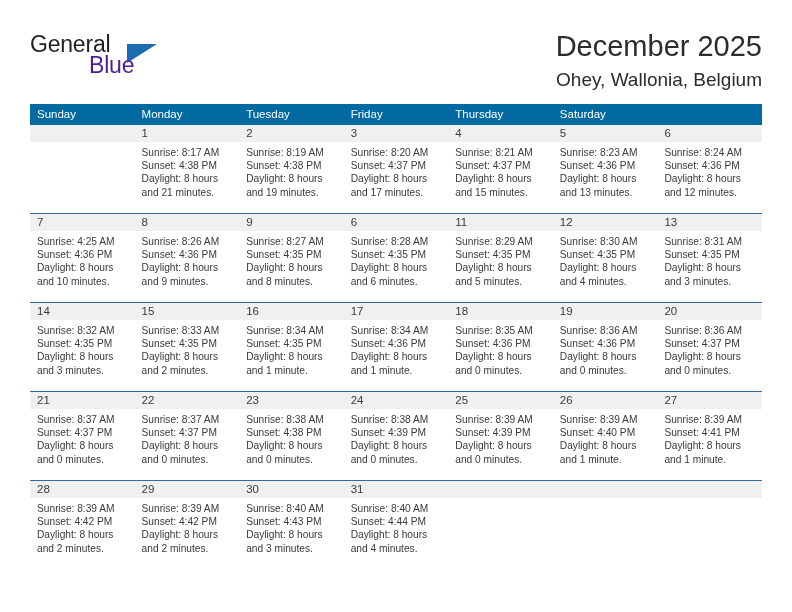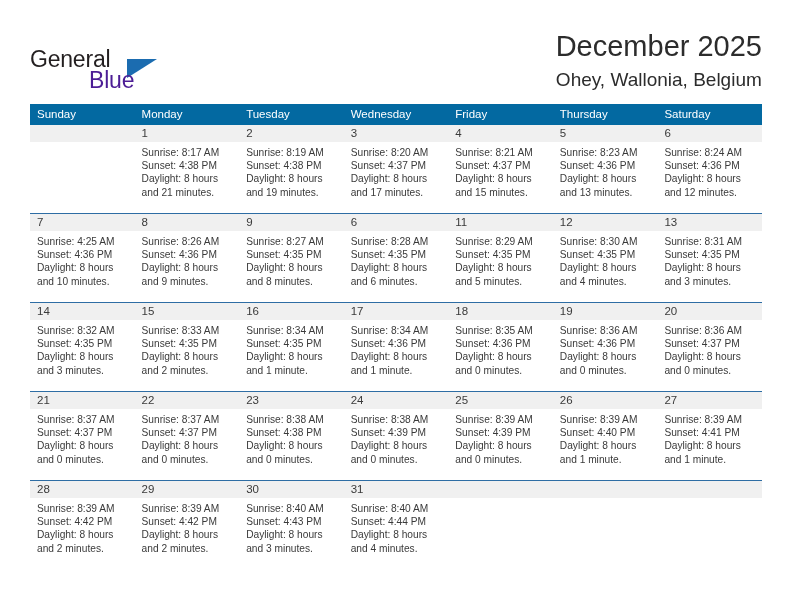--- a/index.html
+++ b/index.html
@@ -26,21 +26,21 @@
     position: absolute;
     left: 30px;
     top: 28px;
     width: 732px;
     height: 70px;
   }
 
   .brand {
     position: absolute;
     left: 0;
-    top: 18px;
+    top: 3px;
     width: 230px;
     height: 60px;
     text-align: right;
   }
   .brand-general {
     position: absolute;
     left: 0;
     top: 0;
     font-size: 23px;
     color: #231f20;
@@ -63,21 +63,21 @@
     width: 0;
     height: 0;
     border-left: 30px solid #1b6cb0;
     border-bottom: 19px solid transparent;
   }
 
   .title-block {
     position: absolute;
     right: 0;
     top: 0;
-    text-align: center;
+    text-align: right;
   }
   .cal-title {
     font-size: 29px;
     color: #2c2c2c;
     line-height: 36px;
     white-space: nowrap;
   }
   .cal-subtitle {
     margin-top: 7px;
     font-size: 19px;
@@ -178,21 +178,20 @@
       <div class="cal-subtitle">Ohey, Wallonia, Belgium</div>
     </div>
 
   </div>
 
   <div class="calendar">
     <div class="weekday-row" id="weekday-row">
         <div class="weekday-cell">Sunday</div>
         <div class="weekday-cell">Monday</div>
         <div class="weekday-cell">Tuesday</div>
-        <div class="weekday-cell">Wednesday</div>
         <div class="weekday-cell">Friday</div>
         <div class="weekday-cell">Thursday</div>
         <div class="weekday-cell">Saturday</div>
       </div>
     <div id="weeks-container">
         <div class="week-row">
           <div class="week-inner">
             <div class="day-cell empty">
               <div class="day-number-band"></div>
               <div class="day-details"></div>

